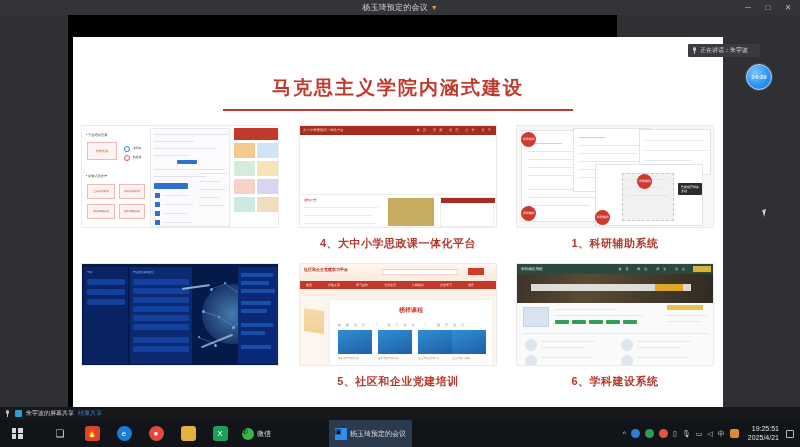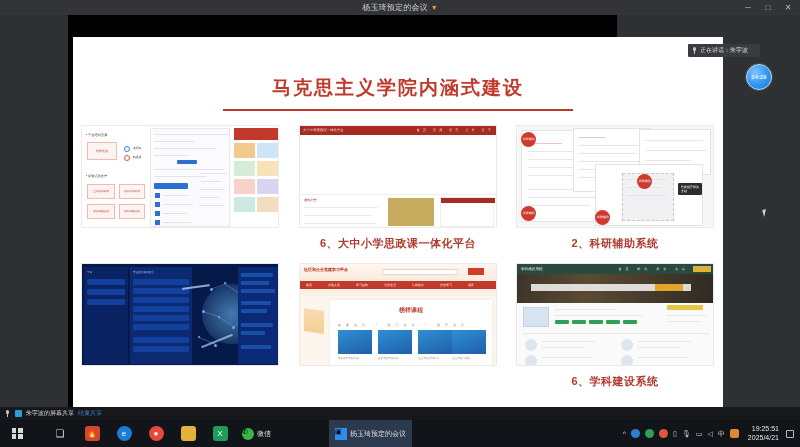--- a/index.html
+++ b/index.html
@@ -381,21 +381,21 @@
               <div class="lrow" style="left:4px;top:12px;width:74px;"></div>
               <div class="lrow" style="left:4px;top:20px;width:68px;"></div>
               <div class="lrow" style="left:4px;top:28px;width:72px;"></div>
               <div class="ltitle" style="left:88px;top:3px;">活动资讯</div>
             </div>
             <div class="pic"></div>
             <div class="cal">
                 <div class="calhdr"></div>
               </div>
           </div>
-          <div class="caption">6、大中小学思政课一体化平台</div>
+          <div class="caption">4、大中小学思政课一体化平台</div>
         </div>
 
         <div class="cell c3 r1">
           <div class="thumb t3">
             <div class="doc" style="left:4px;top:4px;width:90px;height:92px;">
               <div class="ln" style="left:6px;top:20px;width:60px;"></div>
               <div class="ln" style="left:6px;top:28px;width:70px;"></div>
               <div class="ln" style="left:6px;top:36px;width:52px;"></div>
               <div class="ln" style="left:6px;top:44px;width:66px;"></div>
               <div class="lnr" style="left:6px;top:12px;width:34px;"></div>
@@ -421,21 +421,21 @@
               <div class="ln" style="left:30px;top:14px;width:40px;"></div>
               <div class="ln" style="left:30px;top:22px;width:36px;"></div>
               <div class="ln" style="left:30px;top:30px;width:42px;"></div>
               <div class="tooltip" style="left:82px;top:18px;">智能推荐相关文献</div>
             </div>
             <div class="seal" style="left:4px;top:6px;">科研辅助</div>
             <div class="seal" style="left:4px;top:80px;">科研辅助</div>
             <div class="seal" style="left:78px;top:84px;">科研辅助</div>
             <div class="seal" style="left:120px;top:48px;">科研辅助</div>
           </div>
-          <div class="caption">2、科研辅助系统</div>
+          <div class="caption">1、科研辅助系统</div>
         </div>
 
         <div class="cell c1 r2">
           <div class="thumb t4">
             <div class="colA">
               <div class="itemtxt" style="left:3px;top:3px;">学科</div>
               <div class="item" style="left:3px;top:12px;width:38px;"></div>
               <div class="item" style="left:3px;top:22px;width:38px;"></div>
               <div class="item" style="left:3px;top:32px;width:38px;"></div>
             </div>
@@ -507,20 +507,21 @@
               <div class="card" style="left:8px;"></div>
               <div class="cardcap" style="left:8px;">党史教育专题课程</div>
               <div class="card" style="left:48px;"></div>
               <div class="cardcap" style="left:48px;">基层党建实务培训</div>
               <div class="card" style="left:88px;"></div>
               <div class="cardcap" style="left:88px;">企业党建创新案例</div>
               <div class="card" style="left:122px;"></div>
               <div class="cardcap" style="left:122px;">社区治理与服务</div>
             </div>
           </div>
+          <div class="caption">5、社区和企业党建培训</div>
         </div>
 
         <div class="cell c3 r2">
           <div class="thumb t6">
             <div class="head">
               <div class="lg">学科建设系统</div>
               <div class="nav">首页 概况 师资 成果</div>
               <div class="pill"></div>
             </div>
             <div class="banner">

